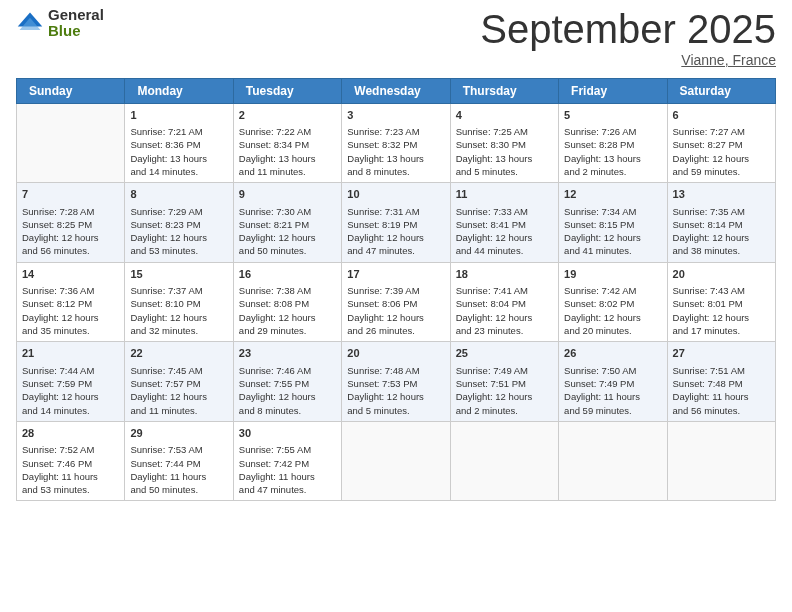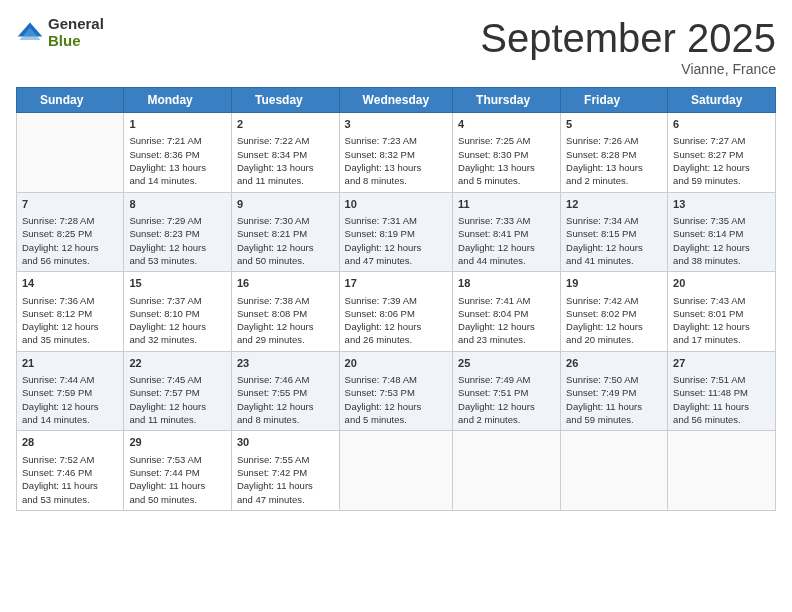--- a/index.html
+++ b/index.html
@@ -9,20 +9,21 @@
       font-family: Arial, sans-serif;
       background: #fff;
       overflow: hidden;
     }
     .page {
       width: 792px;
       height: 508px;
       padding: 16px;
       display: flex;
       flex-direction: column;
+      justify-content: center;
     }
     .header {
       display: flex;
       justify-content: space-between;
       align-items: flex-start;
       margin-bottom: 10px;
     }
     .logo {
       display: flex;
       align-items: center;
@@ -36,33 +37,34 @@
       text-align: right;
     }
     .month-title {
       font-size: 40px;
       font-weight: normal;
       color: #333;
     }
     .location {
       font-size: 14px;
       color: #555;
+      text-decoration: underline;
     }
     .calendar {
       flex: 1;
       border: 1px solid #ccc;
       border-collapse: collapse;
       width: 100%;
       font-size: 10px;
     }
     .calendar th {
       background: #3a7fc1;
       color: #fff;
       text-align: left;
-      padding: 5px 23px;
+      padding: 5px 12px;
       font-size: 12px;
       font-weight: bold;
       border: 1px solid #2d6aa0;
     }
     .calendar td {
       border: 1px solid #ccc;
       vertical-align: top;
       padding: 4px 5px;
       width: calc(100% / 7);
       font-size: 9.5px;
@@ -299,21 +301,21 @@
           <td>
             <span class="day-num">26</span>
             <div>Sunrise: 7:50 AM</div>
             <div>Sunset: 7:49 PM</div>
             <div>Daylight: 11 hours</div>
             <div>and 59 minutes.</div>
           </td>
           <td>
             <span class="day-num">27</span>
             <div>Sunrise: 7:51 AM</div>
-            <div>Sunset: 11:48 PM</div>
+            <div>Sunset: 7:48 PM</div>
             <div>Daylight: 11 hours</div>
             <div>and 56 minutes.</div>
           </td>
         </tr>
         <tr class="row-odd">
           <td>
             <span class="day-num">28</span>
             <div>Sunrise: 7:52 AM</div>
             <div>Sunset: 7:46 PM</div>
             <div>Daylight: 11 hours</div>

